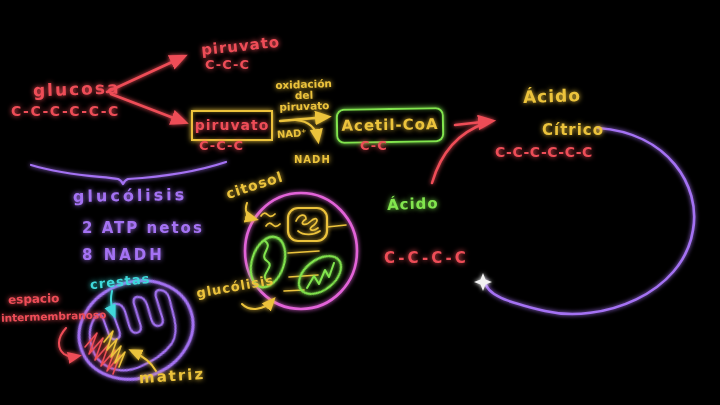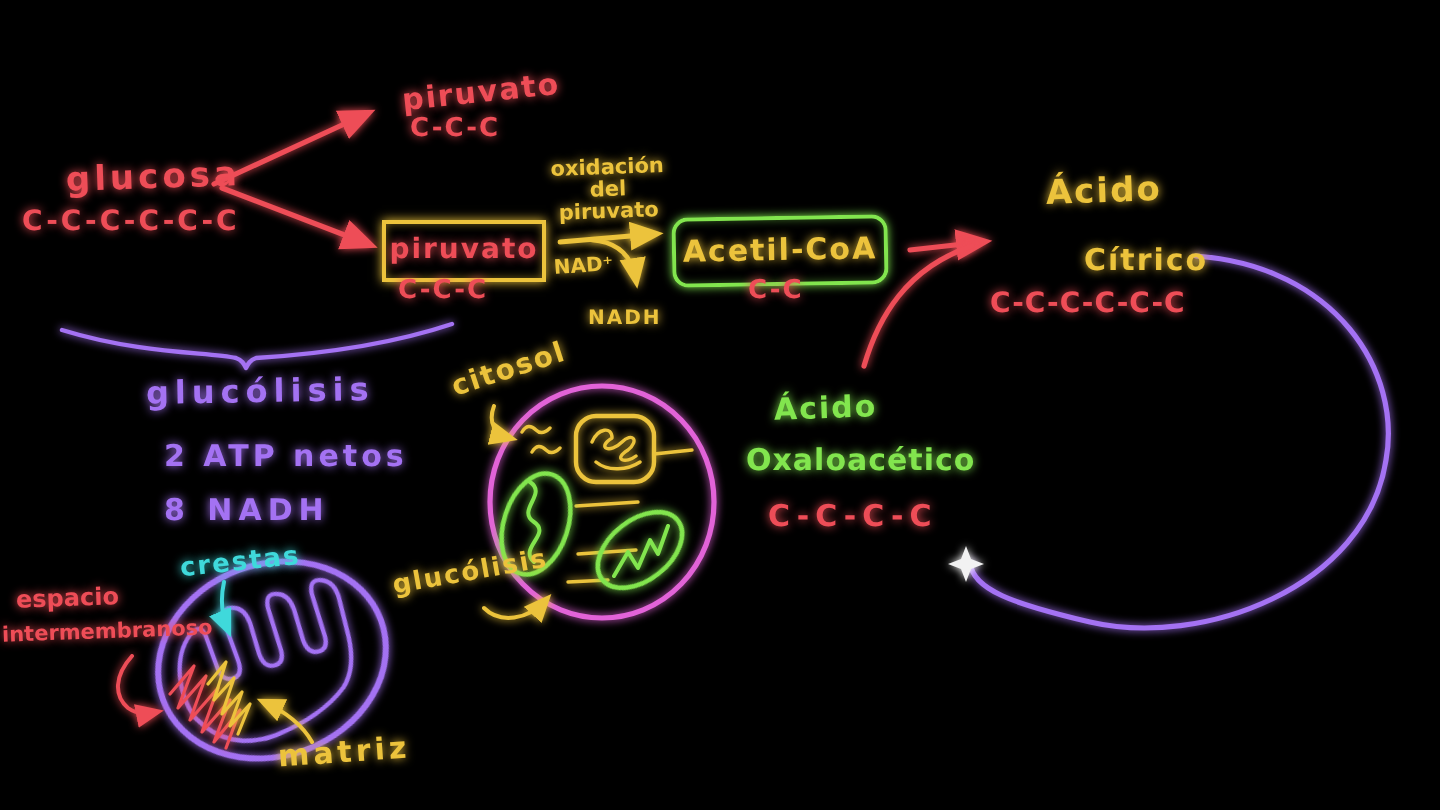--- a/index.html
+++ b/index.html
@@ -103,28 +103,27 @@
     <span>oxidación</span>
     <span>del</span>
     <span>piruvato</span>
   </div>
   <div class="lbl c-yellow" style="left:277px;top:129px;font-size:10px;transform:rotate(-4deg)">NAD⁺</div>
   <div class="lbl c-yellow" style="left:294px;top:155px;font-size:10px;letter-spacing:1px">NADH</div>
 
   <div class="box acetyl-box">
     <span class="lbl c-yellow" style="position:static;font-size:15px;letter-spacing:1px">Acetil-CoA</span>
   </div>
-  <div class="lbl c-red" style="left:374px;top:139px;font-size:13px;letter-spacing:1px">C-C</div>
+  <div class="lbl c-red" style="left:360px;top:139px;font-size:13px;letter-spacing:1px">C-C</div>
 
   <div class="lbl c-yellow" style="left:523px;top:88px;font-size:17px;letter-spacing:1px;transform:rotate(-2deg)">Ácido</div>
   <div class="lbl c-yellow" style="left:542px;top:123px;font-size:15px;letter-spacing:1px">Cítrico</div>
   <div class="lbl c-red" style="left:495px;top:145px;font-size:14px;letter-spacing:0.5px">C-C-C-C-C-C</div>
 
   <div class="lbl c-green" style="left:387px;top:197px;font-size:15px;letter-spacing:1px;transform:rotate(-2deg)">Ácido</div>
-  <div class="lbl c-green" style="left:373px;top:223px;font-size:15px;letter-spacing:0.5px">Oxaloacético</div>
   <div class="lbl c-red" style="left:384px;top:251px;font-size:15px;letter-spacing:3px">C-C-C-C</div>
 
   <div class="lbl c-purple" style="left:73px;top:188px;font-size:16px;letter-spacing:3px;transform:rotate(-1deg)">glucólisis</div>
   <div class="lbl c-purple" style="left:82px;top:221px;font-size:15px;letter-spacing:2px">2 ATP netos</div>
   <div class="lbl c-purple" style="left:82px;top:248px;font-size:15px;letter-spacing:3px">8 NADH</div>
 
   <div class="lbl c-yellow" style="left:225px;top:178px;font-size:14px;letter-spacing:1px;transform:rotate(-18deg)">citosol</div>
   <div class="lbl c-yellow" style="left:196px;top:280px;font-size:13px;letter-spacing:1px;transform:rotate(-10deg)">glucólisis</div>
 
   <div class="lbl c-cyan" style="left:90px;top:275px;font-size:13px;letter-spacing:1px;transform:rotate(-6deg)">crestas</div>

